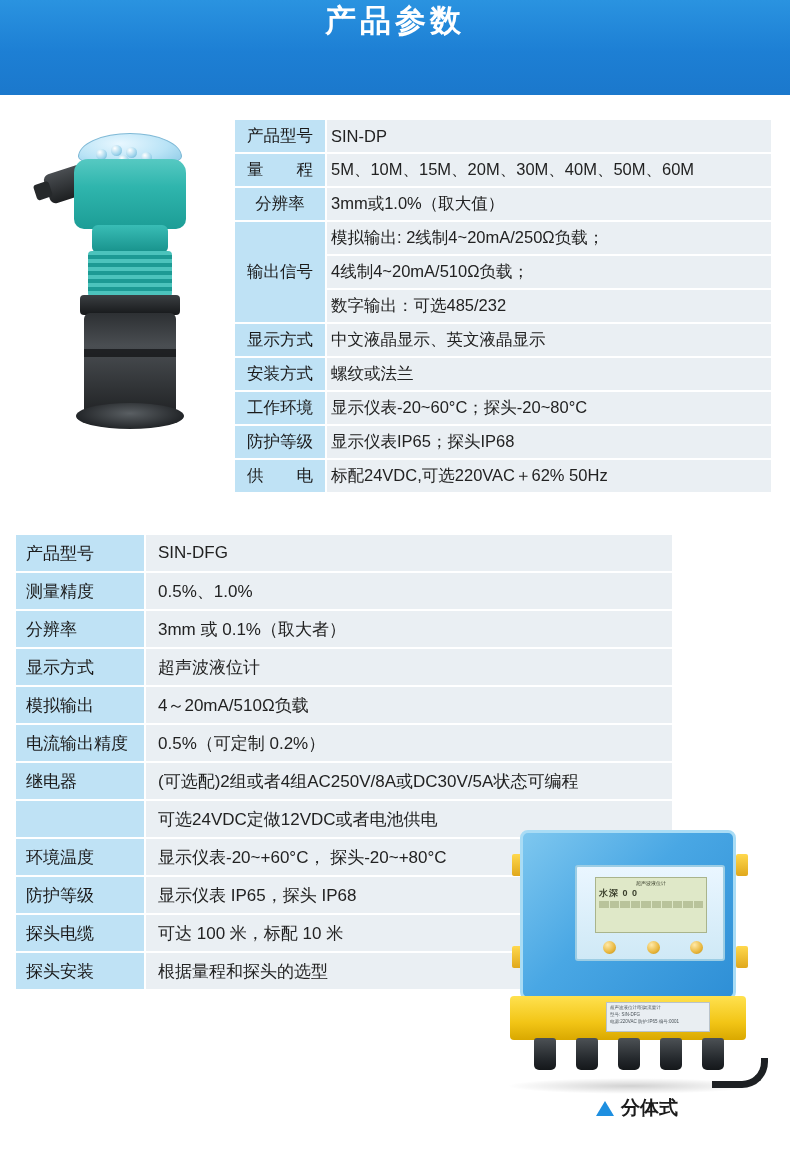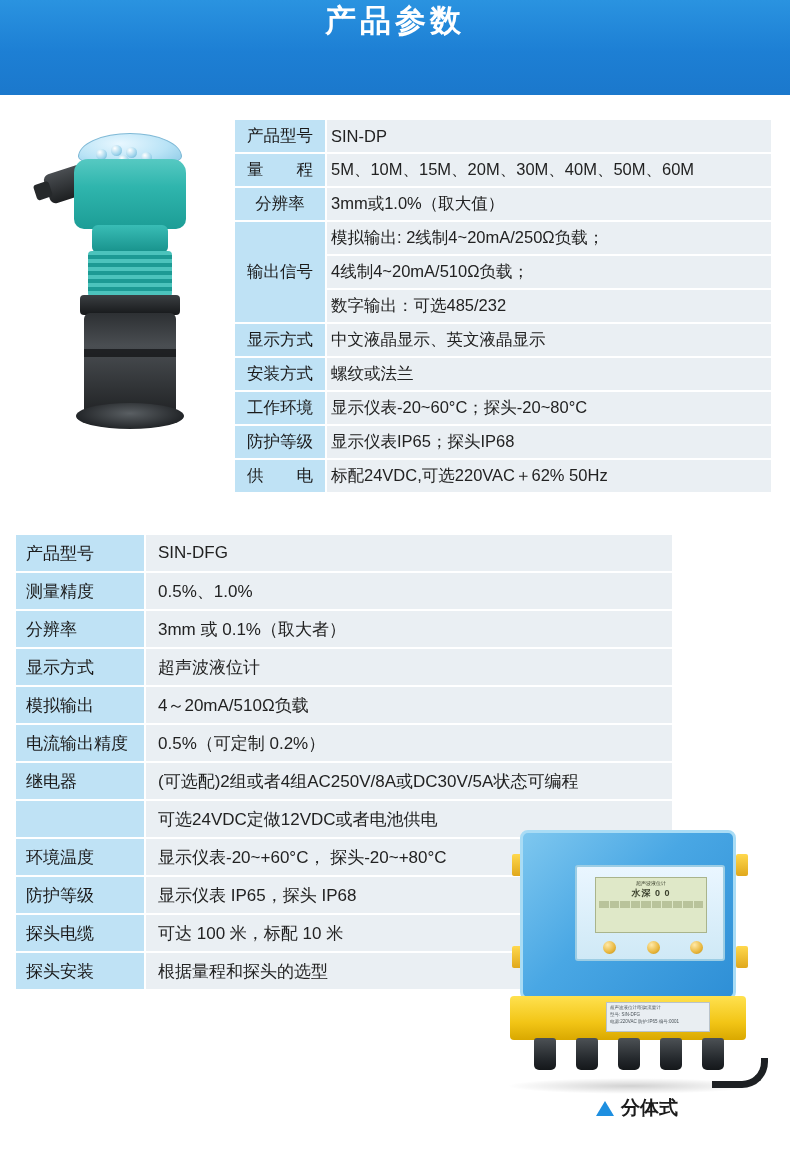--- a/index.html
+++ b/index.html
@@ -206,21 +206,21 @@
     position:absolute; left:18px; top:10px; width:112px; height:56px;
     background: #dfe8c8;
     border: 1px solid #a9b48c;
     font-size: 5px;
     color:#3a3f2c;
     overflow:hidden;
     padding:2px 3px;
     line-height:1.35;
   }
   .p2-lcd .lcd-title { text-align:center; font-size:5px; }
-  .p2-lcd .lcd-big { font-size:9px; font-weight:bold; letter-spacing:1px;text-align:center; }
+  .p2-lcd .lcd-big { font-size:9px; font-weight:bold; letter-spacing:1px; }
   .p2-lcd .lcd-bar { display:flex; gap:1px; margin-top:2px; }
   .p2-lcd .lcd-bar span { flex:1; background:#b9c39b; height:7px; display:block; }
   .p2-keys {
     position:absolute; left:26px; top:72px; width:100px; height:16px;
     display:flex; justify-content:space-between; align-items:center;
   }
   .p2-keys i {
     width:13px; height:13px; border-radius:50%;
     background: radial-gradient(circle at 35% 30%, #ffe9a8 0%, #e8b63c 60%, #b98a18 100%);
     display:block;

